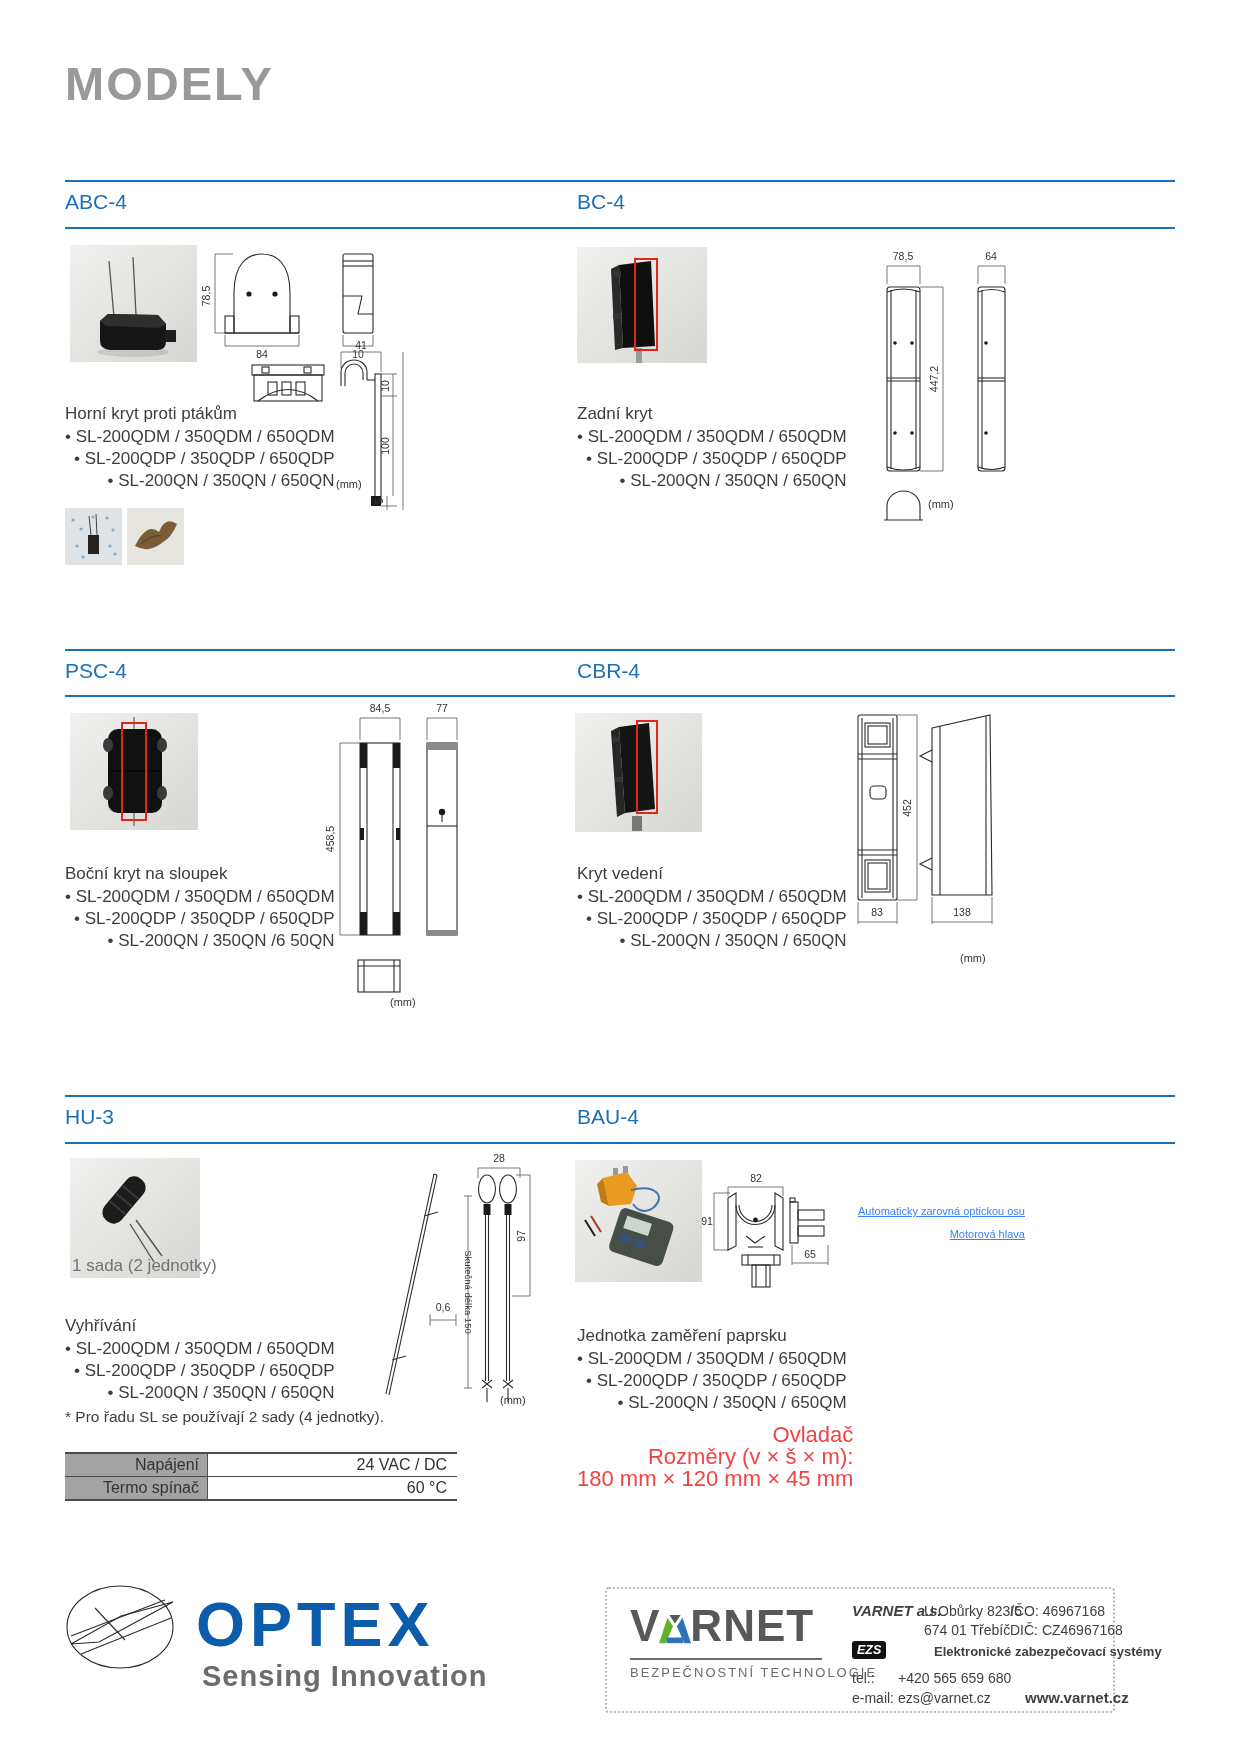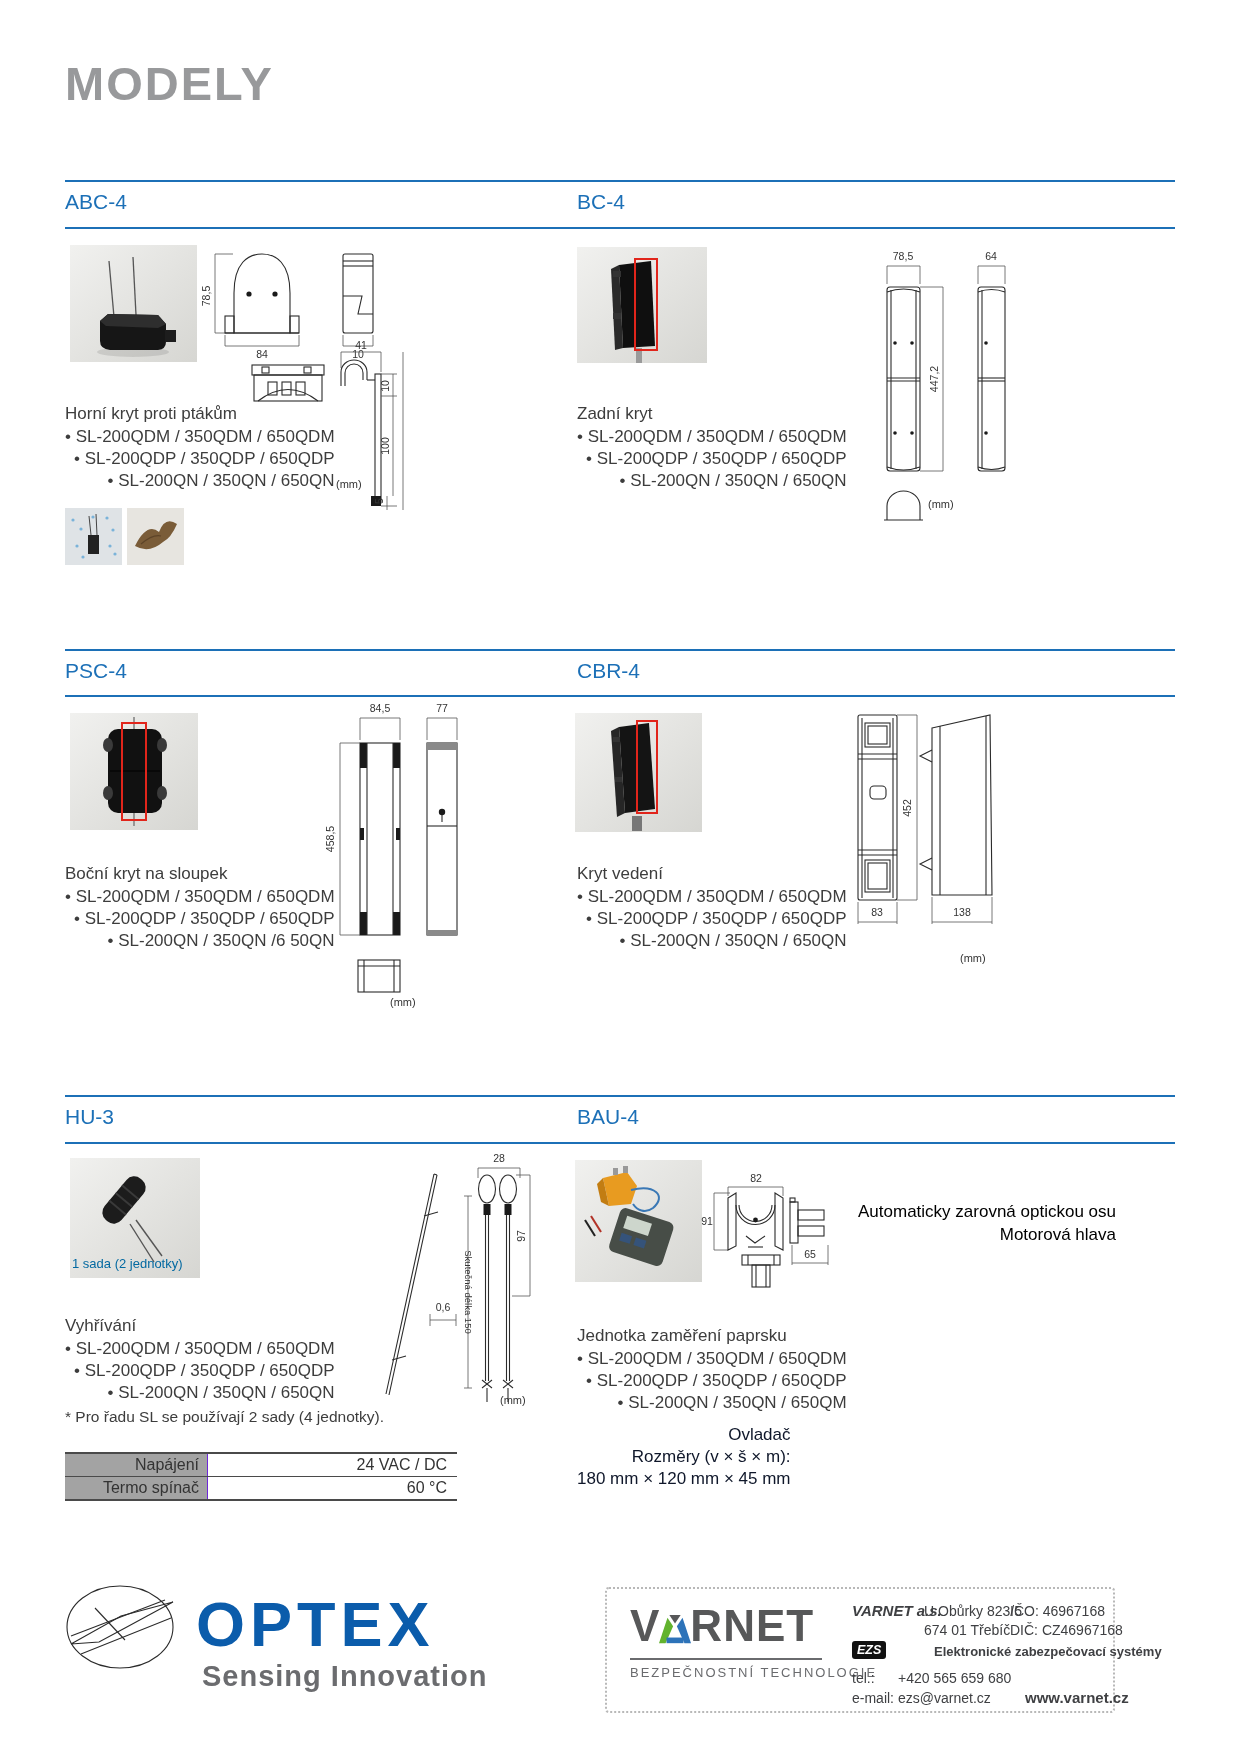--- a/index.html
+++ b/index.html
@@ -9,24 +9,24 @@
              color:#98999b;letter-spacing:2px;}
   .rule{position:absolute;left:65px;width:1110px;height:2px;background:#1c70b7;}
   .sec-title{position:absolute;margin:0;font-size:21px;font-weight:normal;color:#1c70b7;}
   .ptitle{position:absolute;font-size:17px;color:#3d3d3d;}
   .models{position:absolute;margin:0;padding:0;list-style:none;font-size:17px;color:#3d3d3d;}
   .models li{line-height:22px;}
   .models li::before{content:"•\00a0";}
   .mm{position:absolute;font-size:11px;color:#333;}
   .photo{position:absolute;}
   .photo svg{display:block;}
-  .caption{position:absolute;font-size:13px;color:#0369a1;}
+  .caption{position:absolute;font-size:17px;color:#737373;}
   .note{position:absolute;font-size:15.5px;color:#3d3d3d;}
-  .sidenote{position:absolute;font-size:17px;line-height:23px;color:#000000;}
-  .ctrl{position:absolute;font-size:17px;line-height:22px;color:#0f172a;}
+  .sidenote{position:absolute;font-size:11px;line-height:23px;color:#3b82f6;text-decoration:underline;}
+  .ctrl{position:absolute;font-size:22px;line-height:22px;color:#ef4444;}
   .tech{position:absolute;overflow:visible;}
   .tech path,.tech rect,.tech line,.tech polyline,.tech circle,.tech ellipse,.tech polygon
        {fill:none;stroke:#2b2b2b;stroke-width:1.1;}
   .tech .dimline{stroke:#555;stroke-width:.8;}
   .tech .fill{fill:#1a1a1a;stroke:none;}
   .tech .grayfill{fill:#8a8a8a;stroke:none;}
   .tech text{fill:#333;stroke:none;font-family:"Liberation Sans",sans-serif;
              font-size:10.5px;text-anchor:middle;}
   .spec{position:absolute;left:65px;top:1452px;width:392px;font-size:16px;color:#333;
         border-top:2px solid #4a4a4a;border-bottom:2px solid #4a4a4a;}

